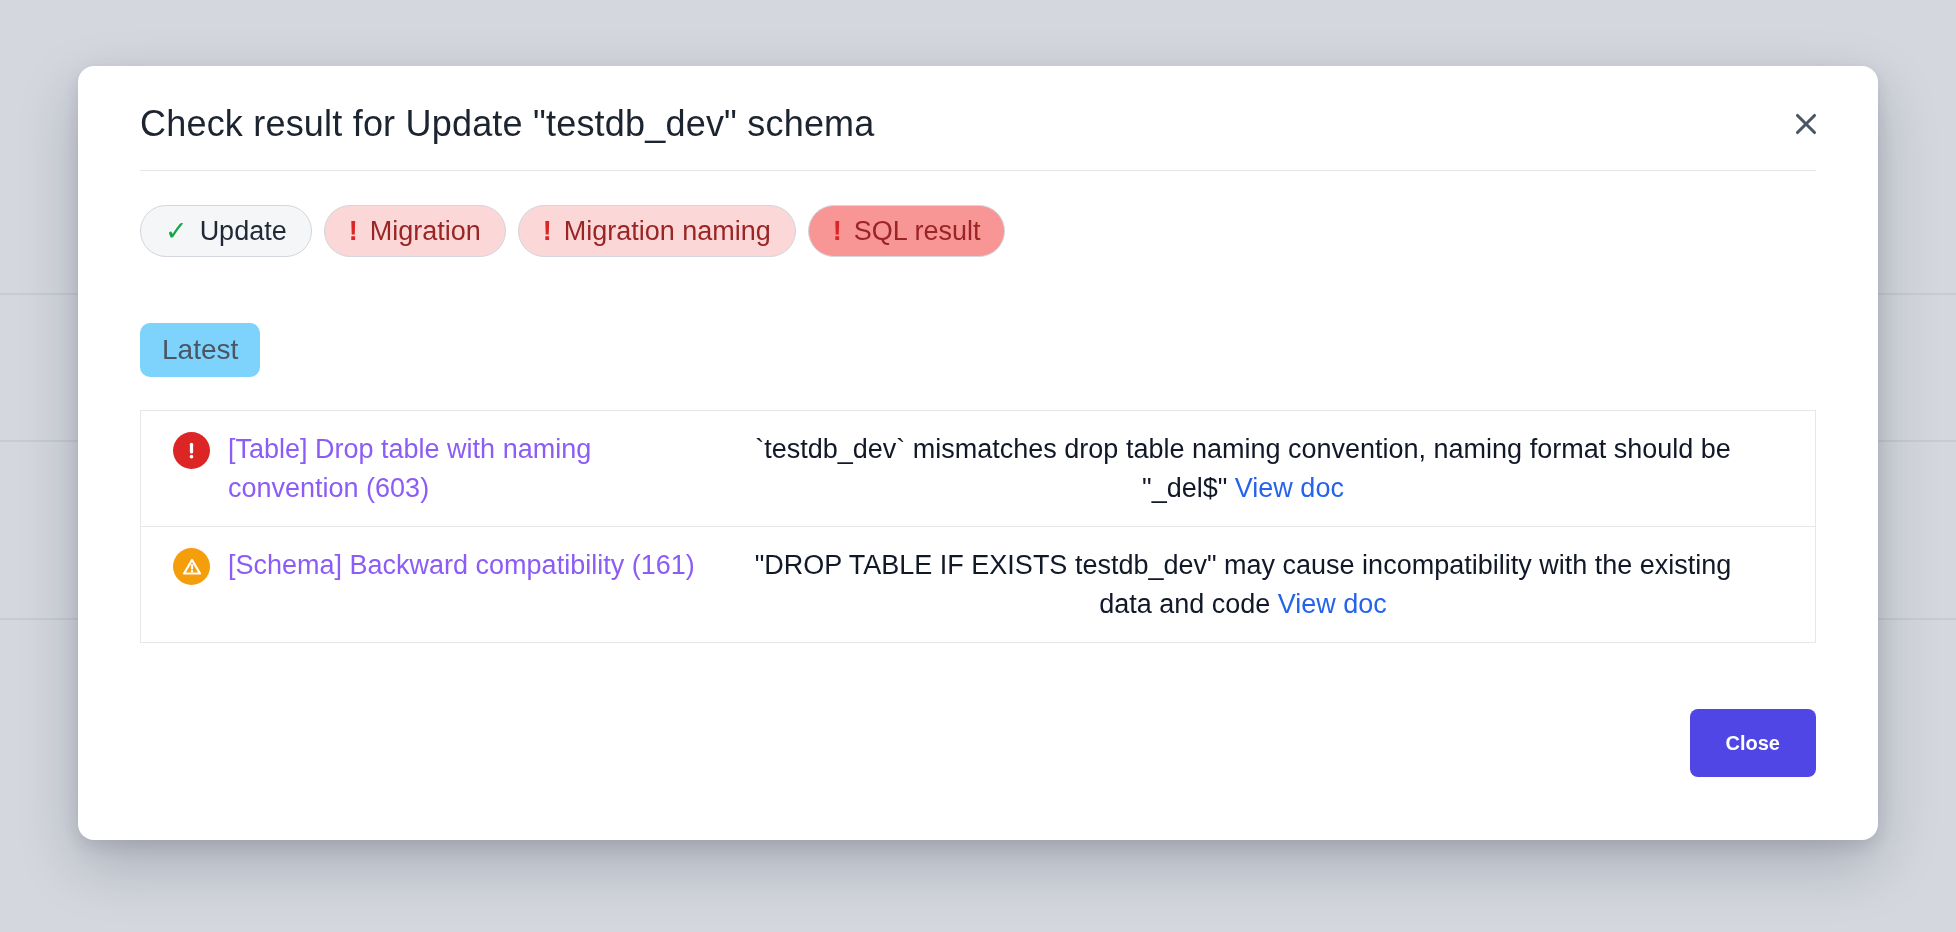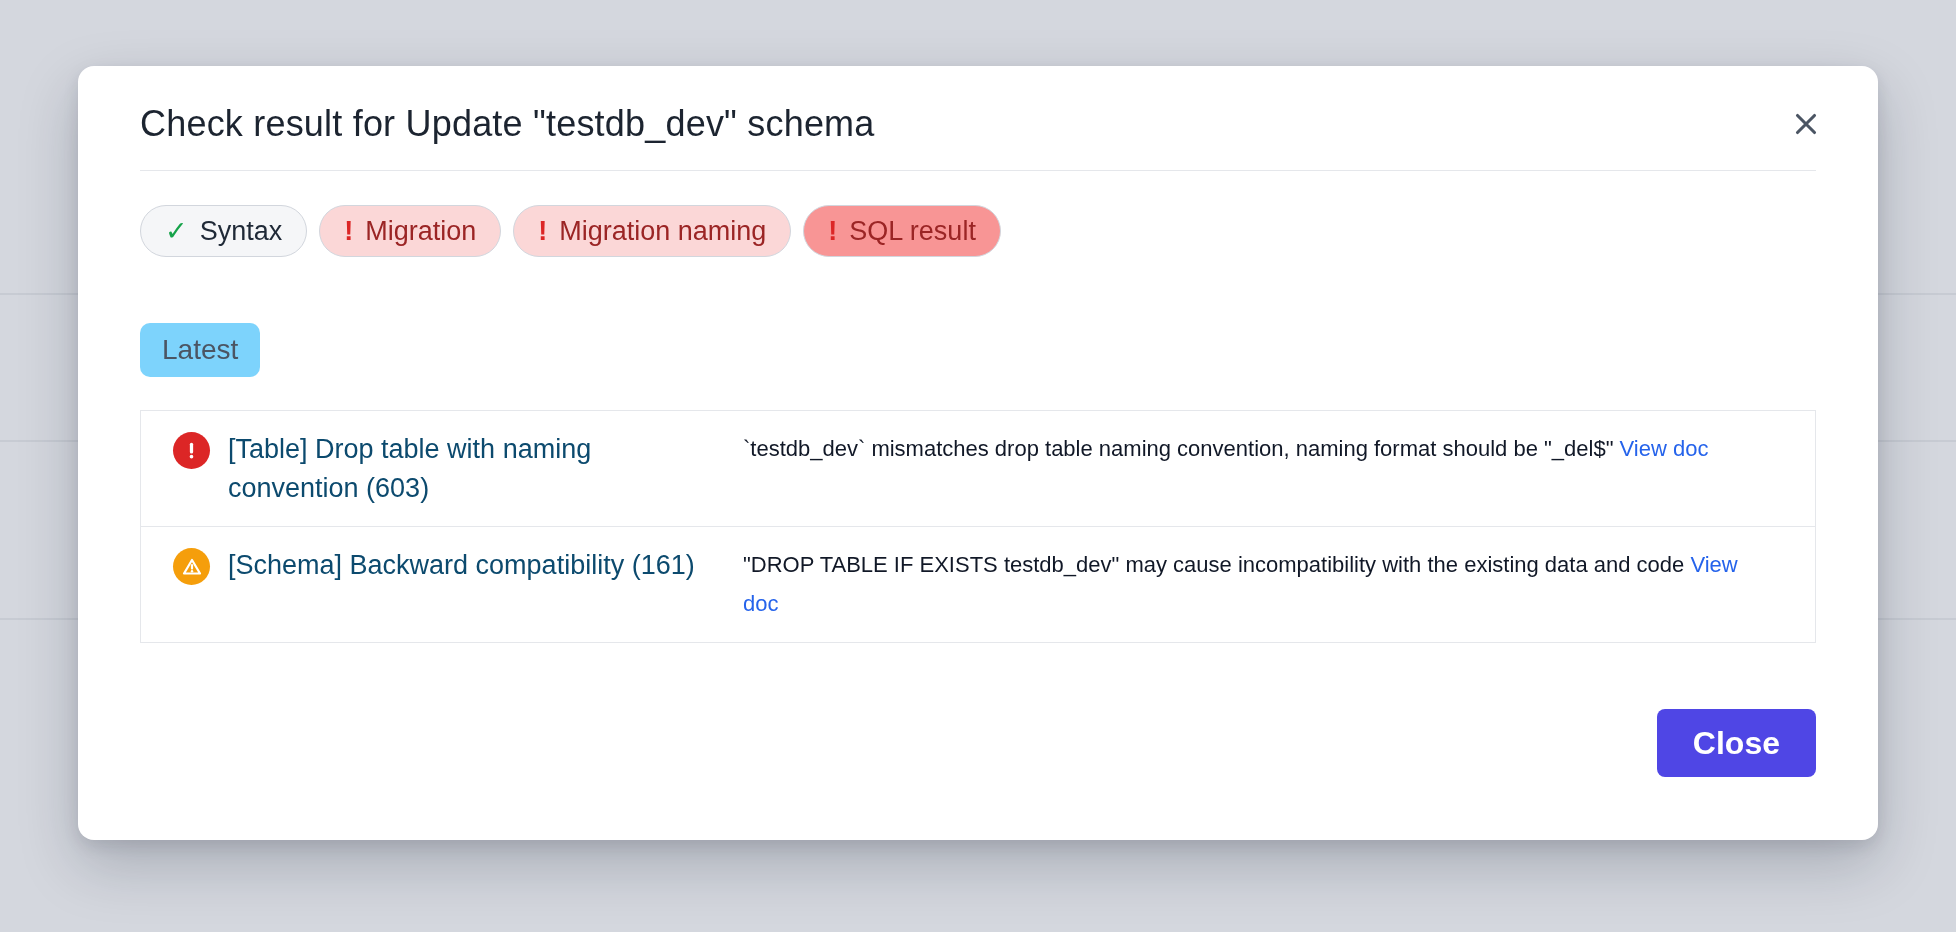--- a/index.html
+++ b/index.html
@@ -86,38 +86,38 @@
     flex: 0 0 37px; width: 37px; height: 37px;
     border-radius: 50%;
     display: flex; align-items: center; justify-content: center;
     margin-right: 18px; margin-top: 2px;
   }
   .sev-icon.sev-error { background: #dc2626; }
   .sev-icon.sev-warning { background: #f59e0b; }
 
   .rule-cell {
     flex: 0 0 475px;
-    font-size: 27px; line-height: 38.5px; color: #0c4a6e;
+    font-size: 27px; line-height: 38.5px; color: #8b5cf6;
     margin-right: 40px;
   }
   .msg-cell {
     flex: 1 1 auto; max-width: 1000px;
-    font-size: 22px; line-height: 38.5px; color: #111827;
+    font-size: 27px; line-height: 38.5px; color: #111827; text-align: center;
   }
   .doc-link { color: #2563eb; text-decoration: none; cursor: pointer; }
 
   .modal-footer {
     display: flex; justify-content: flex-end;
     margin-top: 66px;
   }
   .close-btn {
     background: #4f46e5; color: #ffffff;
     border: none; border-radius: 8px;
     height: 68px; padding: 0 36px;
-    font-size: 32px; font-weight: 600;
+    font-size: 20px; font-weight: 600;
     font-family: "Liberation Sans", sans-serif;
     cursor: pointer;
   }
 </style>
 </head>
 <body>
 
 <div>
   <div class="bg-line l1"></div>
   <div class="bg-line l2"></div>
@@ -133,21 +133,21 @@
         <path d="M6 6 L18 18 M18 6 L6 18" stroke="#4b5563" stroke-width="2.2" stroke-linecap="round" fill="none"></path>
       </svg>
     </button>
   </div>
 
   <div class="divider"></div>
 
   <div class="tabs">
     <div class="pill pass">
       <span class="pill-icon">✓</span>
-      <span>Syntax</span>
+      <span>Update</span>
     </div>
     <div class="pill error">
       <span class="pill-icon">!</span>
       <span>Migration</span>
     </div>
     <div class="pill error">
       <span class="pill-icon">!</span>
       <span>Migration naming</span>
     </div>
     <div class="pill error selected">

